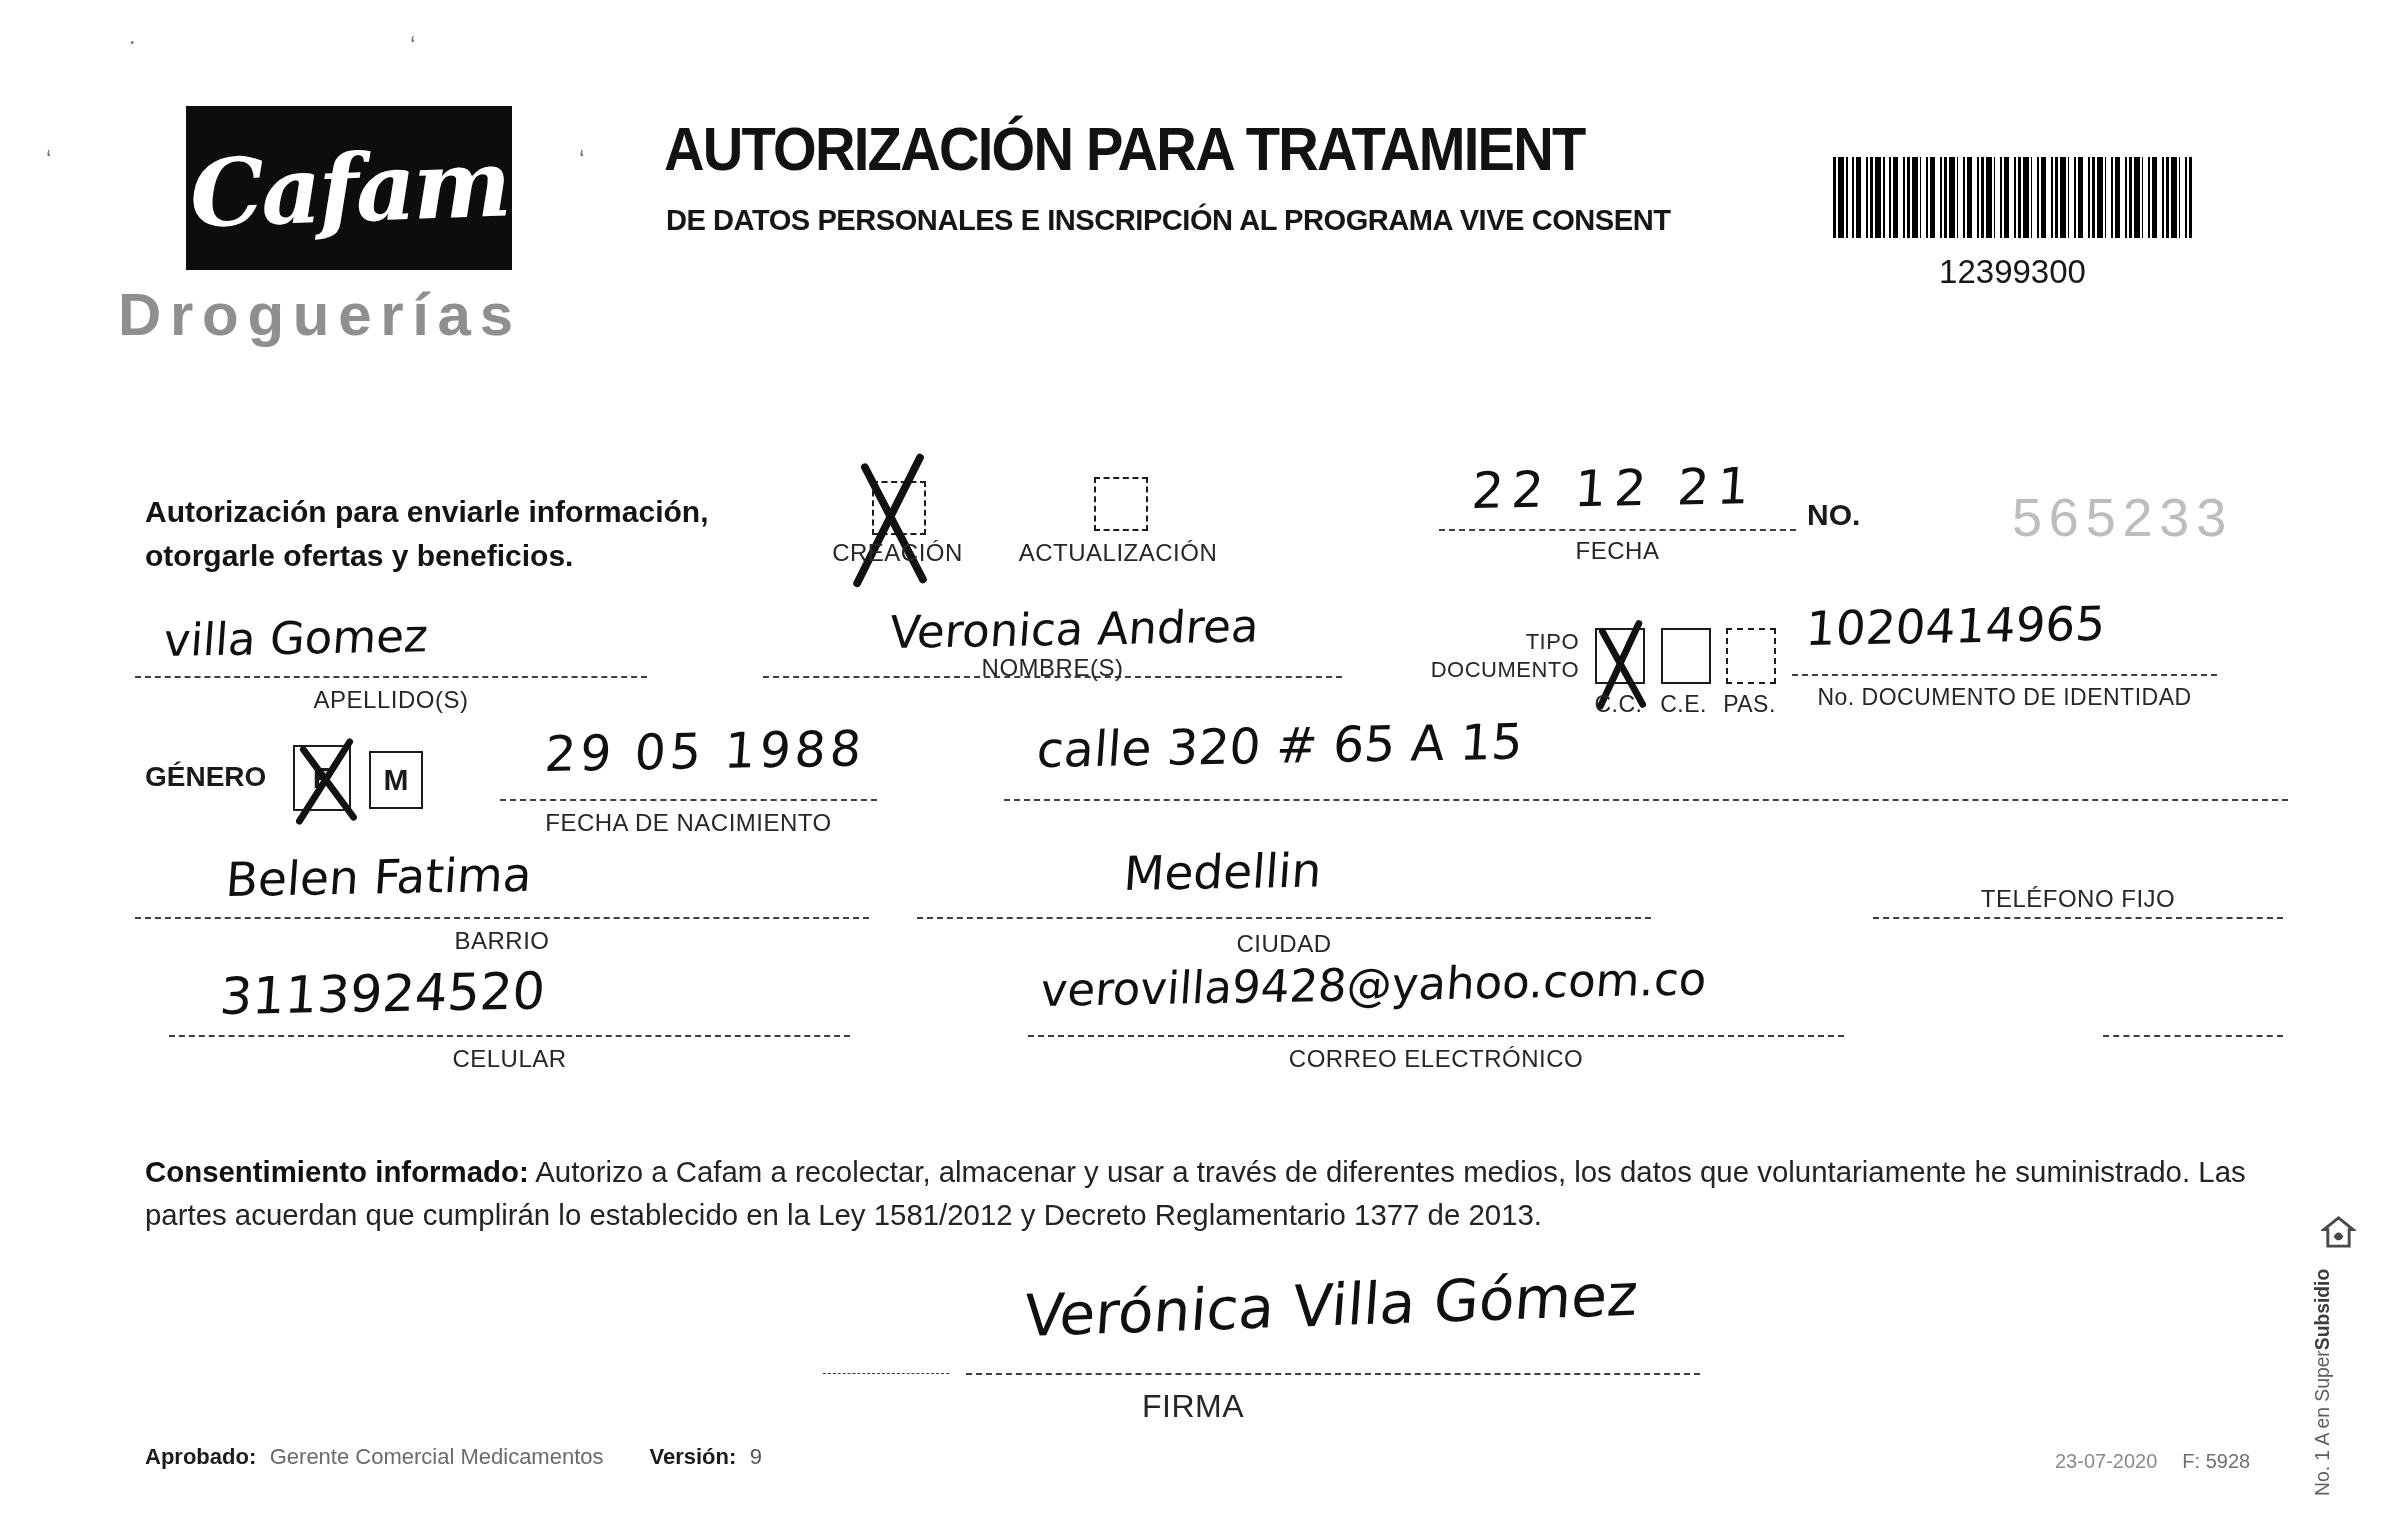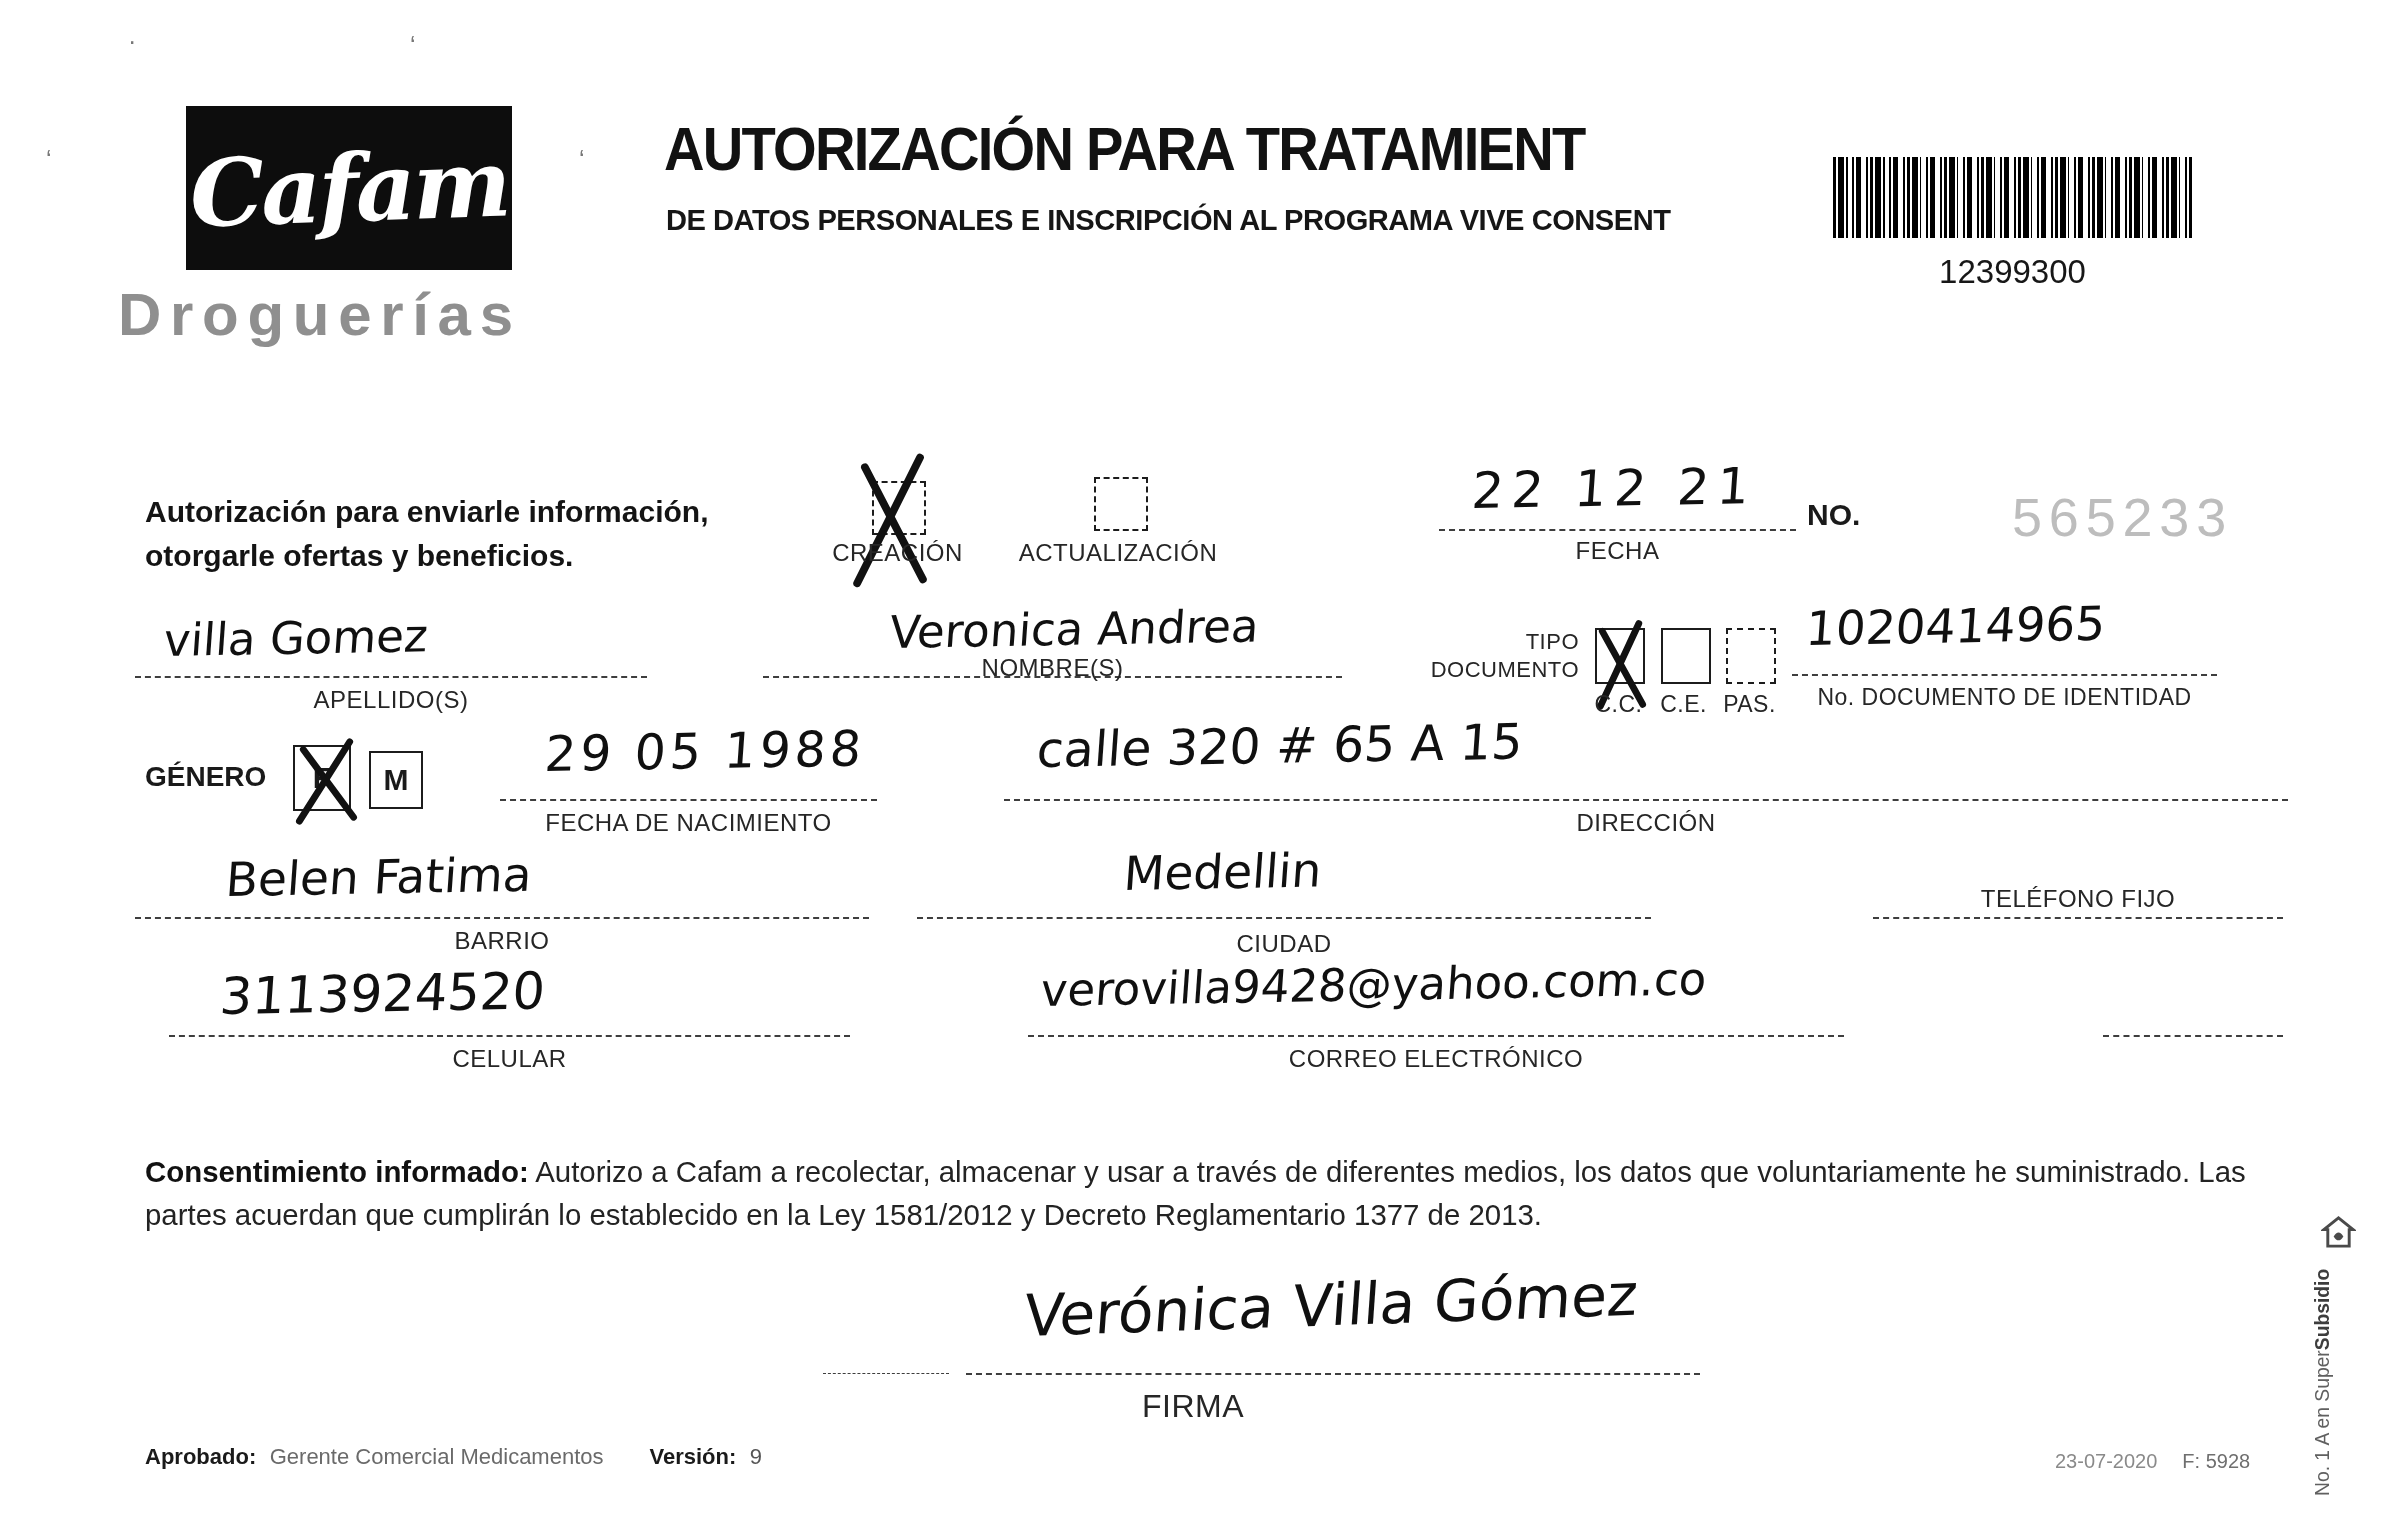--- a/index.html
+++ b/index.html
@@ -132,21 +132,20 @@
   <div class="abs cb" style="left:369px;top:751px;width:50px;height:54px;display:flex;align-items:center;justify-content:center;font-size:30px;font-weight:700;">
     <span>M</span>
   </div>
 
   <div class="abs hw" style="left:543px;top:726px;font-size:49px;letter-spacing:3.9px;">29 05 1988</div>
   <div class="abs dline" style="left:500px;top:799px;width:377px;"></div>
   <div class="abs lbl c" style="left:500px;top:809px;width:377px;">FECHA DE NACIMIENTO</div>
 
   <div class="abs hw" style="left:1035px;top:722px;font-size:49px;">calle 320 # 65 A 15</div>
   <div class="abs dline" style="left:1004px;top:799px;width:1284px;"></div>
-  <div class="abs lbl c" style="left:1004px;top:809px;width:1284px;">DIRECCIÓN</div>
 
   <div class="abs hw" style="left:224px;top:852px;font-size:47px;">Belen Fatima</div>
   <div class="abs dline" style="left:135px;top:917px;width:734px;"></div>
   <div class="abs lbl c" style="left:135px;top:927px;width:734px;">BARRIO</div>
 
   <div class="abs hw" style="left:1122px;top:846px;font-size:47px;">Medellin</div>
   <div class="abs dline" style="left:917px;top:917px;width:734px;"></div>
   <div class="abs lbl c" style="left:917px;top:930px;width:734px;">CIUDAD</div>
 
   <div class="abs dline" style="left:1873px;top:917px;width:410px;"></div>

